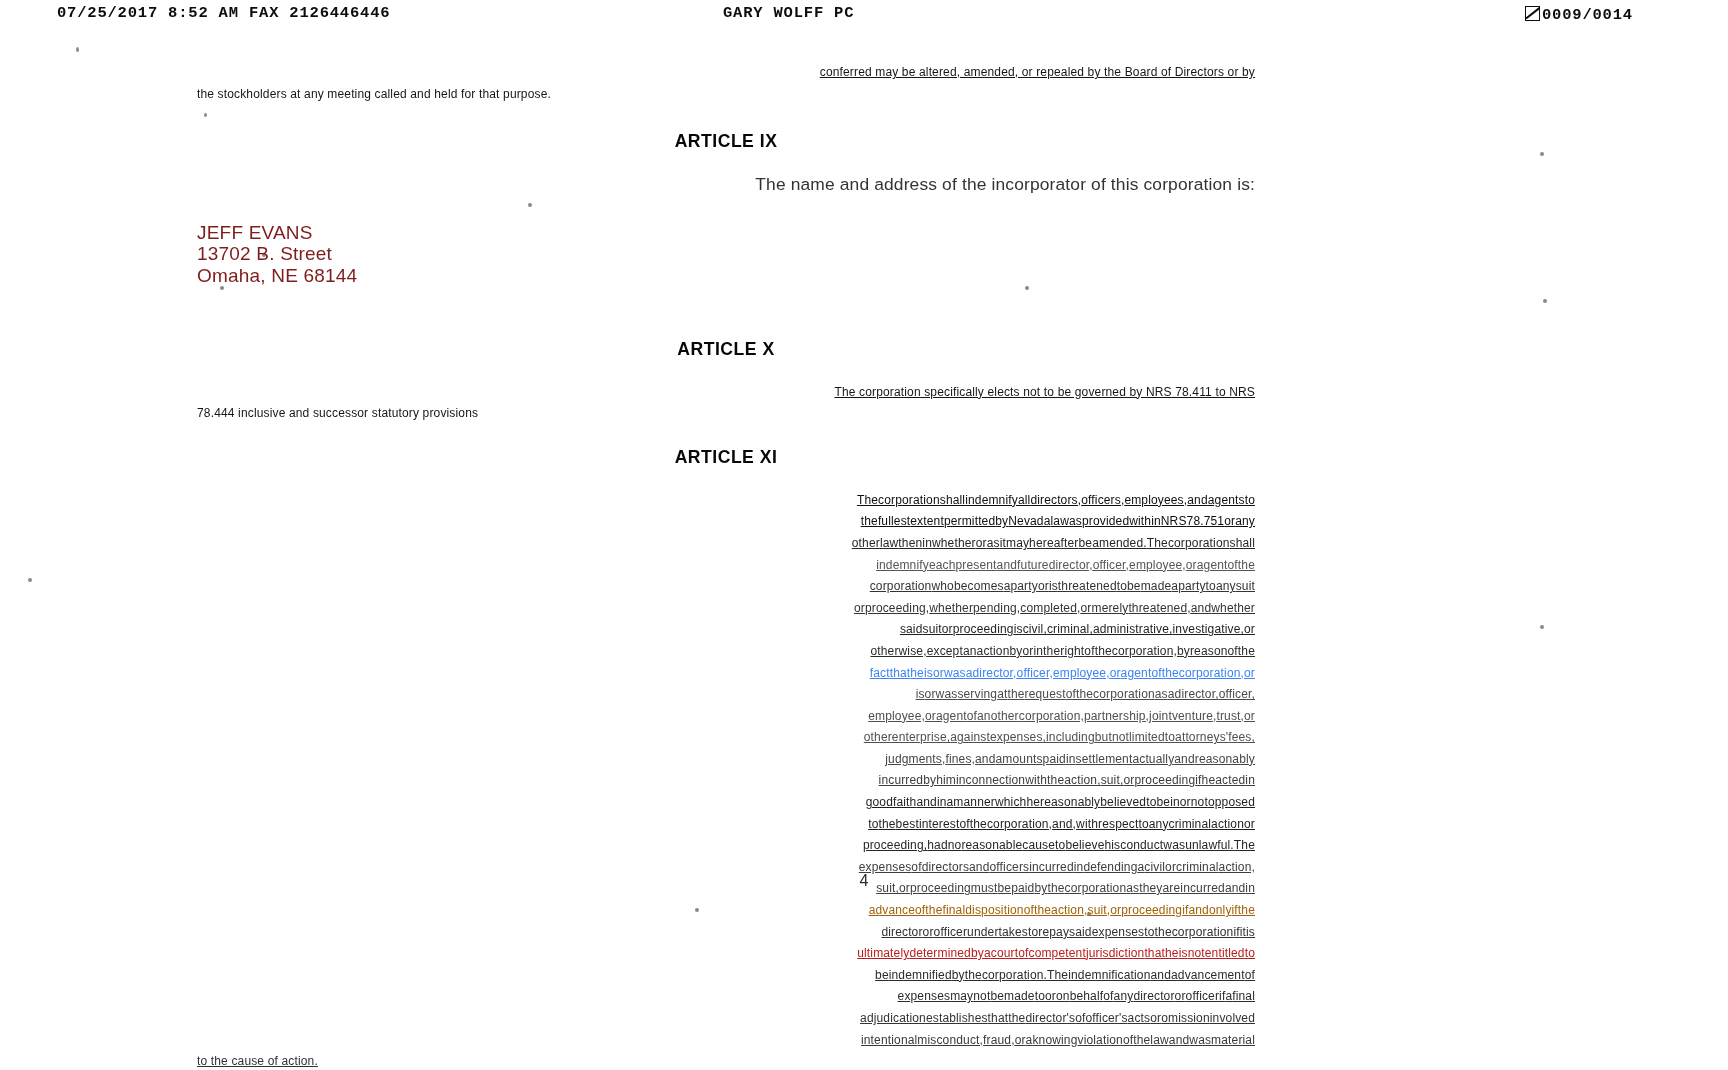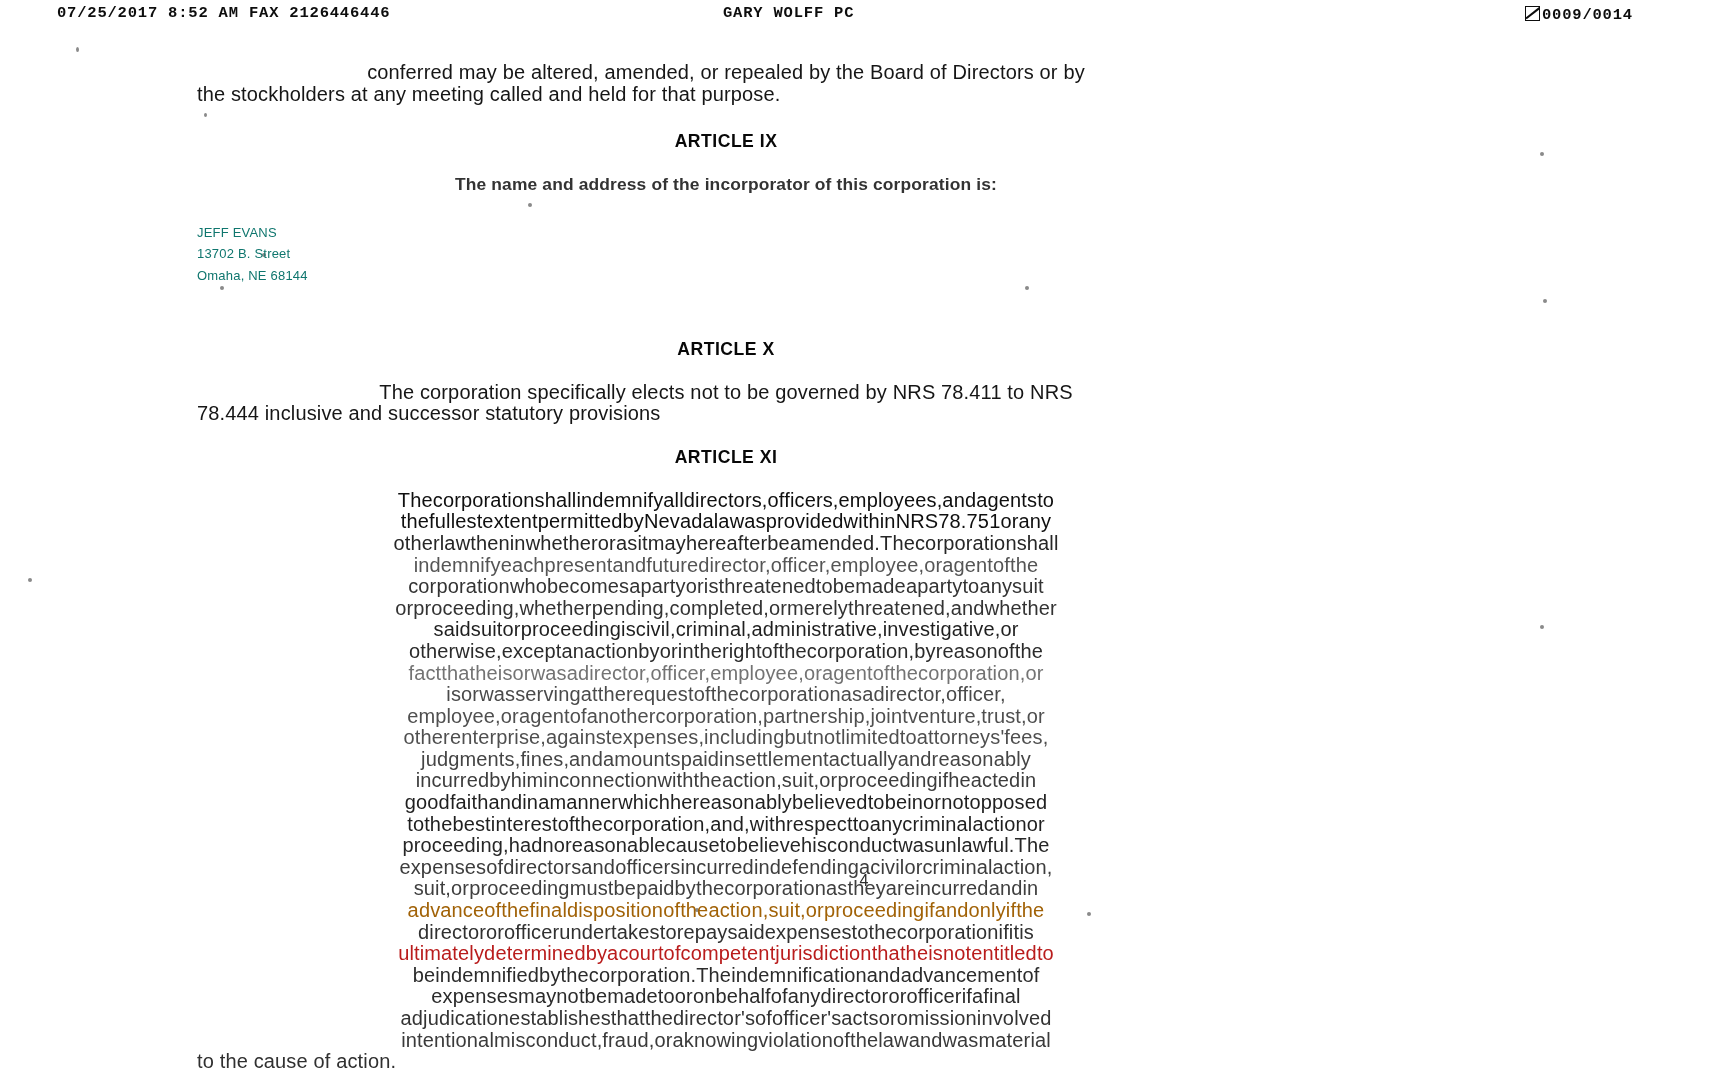--- a/index.html
+++ b/index.html
@@ -73,50 +73,51 @@
   .para {
     font-size: 17.4px;
     line-height: 21.6px;
     text-align: justify;
     text-justify: inter-word;
     margin: 0;
     color: #1a1a1a;
     letter-spacing: 0.15px;
   }
   .para.mid     { color: #333333; }
-  .para.left    { text-align: center; font-weight: bold; }
+  .para.left    { text-align: right; }
 
   .article-heading {
     text-align: center;
     font-weight: 700;
     font-size: 17.6px;
     letter-spacing: 0.5px;
     color: #080808;
     margin: 0;
   }
 
   .addr-block {
-    font-size: 13px;
+    font-size: 19px;
     line-height: 21.6px;
-    color: #0f766e;
+    color: #7f1d1d;
     letter-spacing: 0.2px;
   }
   .addr-block div { white-space: pre; }
   .sp-22 { height: 22px; }
   .sp-26 { height: 26px; }
   .sp-52 { height: 52px; }
 
   
   .just-line {
     display: flex;
-    justify-content: center;
-    font-size: 20px;
+    justify-content: flex-end;
+    font-size: 12px;
     line-height: 21.6px;
     letter-spacing: 0.15px;
     white-space: nowrap;
+    text-decoration: underline;
   }
   .just-line.lastline { display: block; }
   .just-line > span { display: inline-block; }
 
   .page-number {
     position: absolute;
     left: 0;
     top: 872px;
     width: 1728px;
     text-align: center;
@@ -310,21 +311,21 @@
           <span>the</span>
           <span>right</span>
           <span>of</span>
           <span>the</span>
           <span>corporation,</span>
           <span>by</span>
           <span>reason</span>
           <span>of</span>
           <span>the</span>
         </div>
-        <div class="just-line" style="color: #737373;">
+        <div class="just-line" style="color: #3b82f6;">
           <span>fact</span>
           <span>that</span>
           <span>he</span>
           <span>is</span>
           <span>or</span>
           <span>was</span>
           <span>a</span>
           <span>director,</span>
           <span>officer,</span>
           <span>employee,</span>

